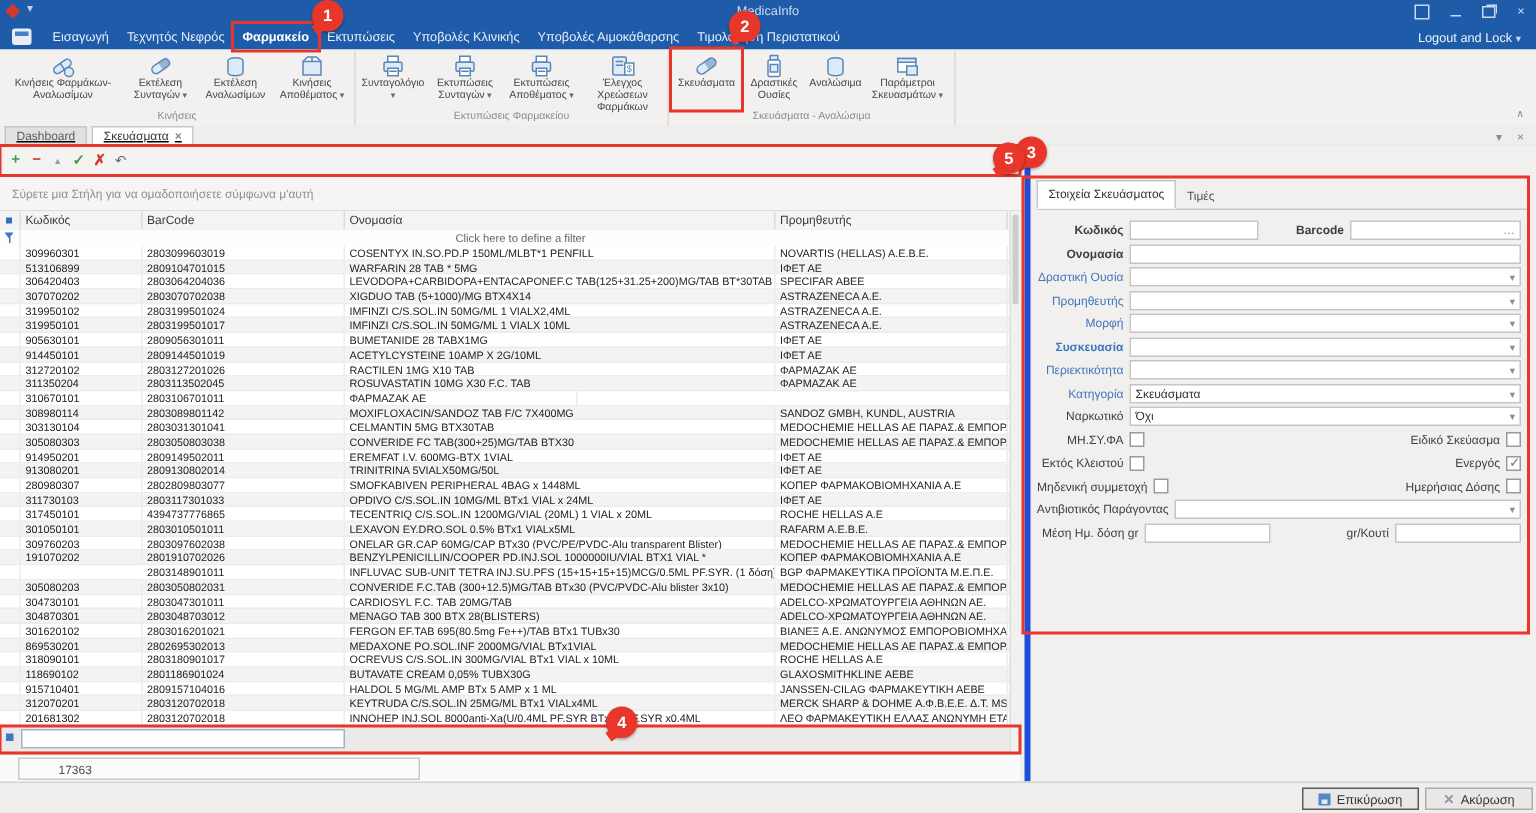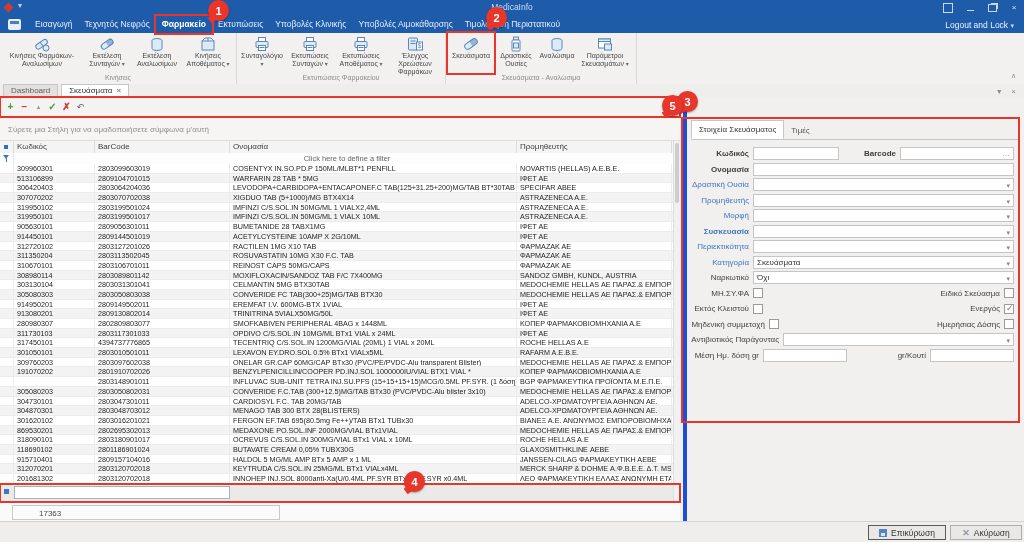--- a/index.html
+++ b/index.html
@@ -287,21 +287,21 @@
             </div>
             <div class="rlabel">Παράμετροι Σκευασμάτων<span class="caret"> ▾</span></div>
           </div>
         </div>
         <div class="rgrouplabel">Σκευάσματα - Αναλώσιμα</div>
       </div>
     </div>
   <div class="ribbon-collapse">∧</div>
 
   <div class="doctabs">
-    <div id="dtabs" style="display:flex;align-items:flex-end;">
+    <div id="dtabs" style="display:flex;align-items:flex-end;text-decoration:underline;">
         <div class="dtab">Dashboard</div>
         <div class="dtab active">Σκευάσματα<span class="close">×</span></div>
       </div>
     <div class="dtabs-right">
       <span>▾</span>
       <span>×</span>
     </div>
   </div>
 
   <div class="toolbar" id="edit-toolbar">
@@ -394,21 +394,20 @@
           <div class="ind"></div>
           <div class="gcell" style="width: 81px;">311350204</div>
           <div class="gcell" style="width: 135px;">2803113502045</div>
           <div class="gcell" style="width: 287px;">ROSUVASTATIN 10MG X30 F.C. TAB</div>
           <div class="gcell" style="width: 155px;">ΦΑΡΜΑΖΑΚ ΑΕ</div>
         </div>
         <div class="grid-row">
           <div class="ind"></div>
           <div class="gcell" style="width: 81px;">310670101</div>
           <div class="gcell" style="width: 135px;">2803106701011</div>
-          <div class="gcell" style="width: 287px;">REINOST CAPS 50MG/CAPS</div>
           <div class="gcell" style="width: 155px;">ΦΑΡΜΑΖΑΚ ΑΕ</div>
         </div>
         <div class="grid-row alt">
           <div class="ind"></div>
           <div class="gcell" style="width: 81px;">308980114</div>
           <div class="gcell" style="width: 135px;">2803089801142</div>
           <div class="gcell" style="width: 287px;">MOXIFLOXACIN/SANDOZ TAB F/C 7X400MG</div>
           <div class="gcell" style="width: 155px;">SANDOZ GMBH, KUNDL, AUSTRIA</div>
         </div>
         <div class="grid-row">

